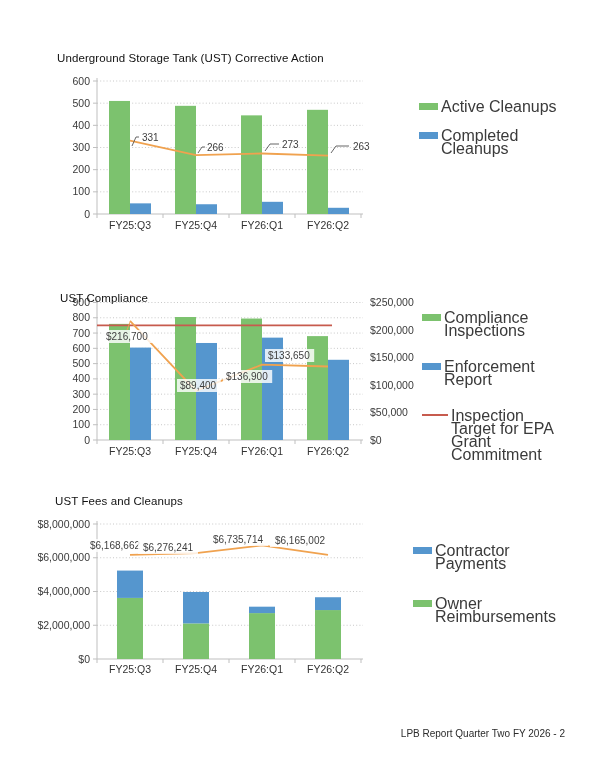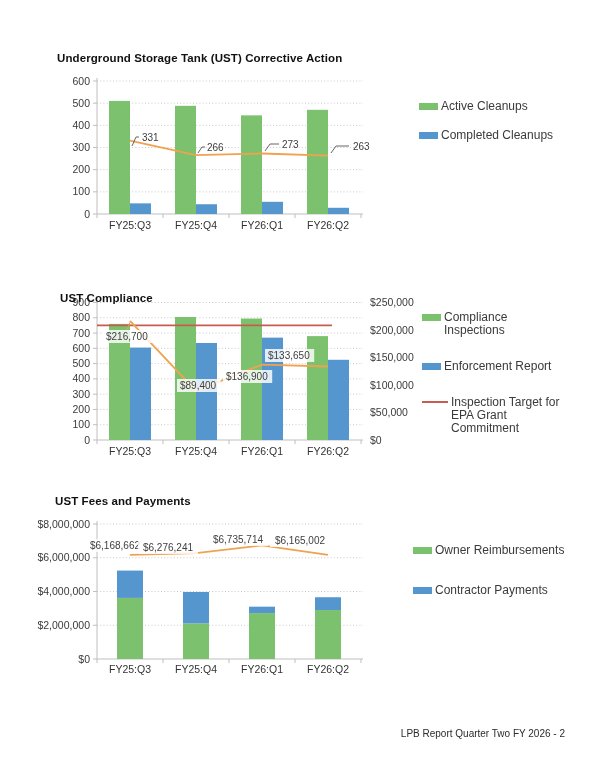--- a/index.html
+++ b/index.html
@@ -1,29 +1,29 @@
 <!DOCTYPE html>
 <html><head>
 <meta charset="utf-8">
 <style>
   *{margin:0;padding:0;box-sizing:border-box}
   html,body{background:#ffffff}
   .page{position:relative;width:600px;height:776px;background:#ffffff;overflow:hidden;
         font-family:"Liberation Sans",sans-serif}
   #plots{position:absolute;left:0;top:0}
-  .chart-title{position:absolute;font-size:11.5px;font-weight:bold;color:#111;letter-spacing:.1px}
+  .chart-title{position:absolute;font-size:11.5px;font-weight:normal;color:#111;letter-spacing:.1px}
   .t1{left:57px;top:52px}
   .t2{left:60px;top:292px}
   .t3{left:55px;top:495px}
   .legend{position:absolute;display:flex;flex-direction:column;width:175px}
   .l1{left:419px;top:100px;row-gap:16px}
   .l2{left:422px;top:311px;row-gap:23px}
   .l3{left:413px;top:544px;row-gap:27px}
   .legend-item{display:flex;align-items:flex-start}
-  .legend-label{font-size:12px;line-height:13px;color:#3a3a3a}
+  .legend-label{font-size:16px;line-height:13px;color:#3a3a3a}
   .l1 .legend-label,.l2 .legend-label{max-width:118px}
   .l3 .legend-label{max-width:140px}
   .swatch{flex:0 0 auto;margin-right:3px;display:inline-block}
   .swatch.bar{width:19px;height:7px;margin-top:3px}
   .swatch.line{width:26px;height:2px;margin-top:5px}
   .footer{position:absolute;right:35px;top:728px;font-size:10px;color:#2b2b2b}
   text.tick{font:10.5px "Liberation Sans",sans-serif;fill:#3a3a3a}
   text.cat{font:10.5px "Liberation Sans",sans-serif;fill:#333}
   text.dlabel{font:10px "Liberation Sans",sans-serif;fill:#404040}
 </style>
@@ -210,21 +210,21 @@
           <rect x="208" y="533" width="60" height="13" fill="#ffffff" opacity="0.82"></rect>
           <text x="238" y="543" text-anchor="middle" class="dlabel">$6,735,714</text>
           <rect x="270" y="534" width="60" height="13" fill="#ffffff" opacity="0.82"></rect>
           <text x="300" y="544" text-anchor="middle" class="dlabel">$6,165,002</text>
         </g>
       </g>
     </svg>
 
   <div class="chart-title t1">Underground Storage Tank (UST) Corrective Action</div>
   <div class="chart-title t2">UST Compliance</div>
-  <div class="chart-title t3">UST Fees and Payments</div>
+  <div class="chart-title t3">UST Fees and Cleanups</div>
 
   <div class="legend l1" id="legend-0">
       <div class="legend-item">
         <span class="swatch bar" style="background: rgb(124, 194, 110);"></span>
         <span class="legend-label">Active Cleanups</span>
       </div>
       <div class="legend-item">
         <span class="swatch bar" style="background: rgb(85, 150, 206);"></span>
         <span class="legend-label">Completed Cleanups</span>
       </div>
@@ -238,23 +238,23 @@
         <span class="swatch bar" style="background: rgb(85, 150, 206);"></span>
         <span class="legend-label">Enforcement Report</span>
       </div>
       <div class="legend-item">
         <span class="swatch line" style="background: rgb(199, 91, 78);"></span>
         <span class="legend-label">Inspection Target for EPA Grant Commitment</span>
       </div>
     </div>
   <div class="legend l3" id="legend-2">
       <div class="legend-item">
+        <span class="swatch bar" style="background: rgb(85, 150, 206);"></span>
+        <span class="legend-label">Contractor Payments</span>
+      </div>
+      <div class="legend-item">
         <span class="swatch bar" style="background: rgb(124, 194, 110);"></span>
         <span class="legend-label">Owner Reimbursements</span>
       </div>
-      <div class="legend-item">
-        <span class="swatch bar" style="background: rgb(85, 150, 206);"></span>
-        <span class="legend-label">Contractor Payments</span>
-      </div>
     </div>
 
   <div class="footer">LPB Report Quarter Two FY 2026 - 2</div>
 </div>
 
 </body></html>

